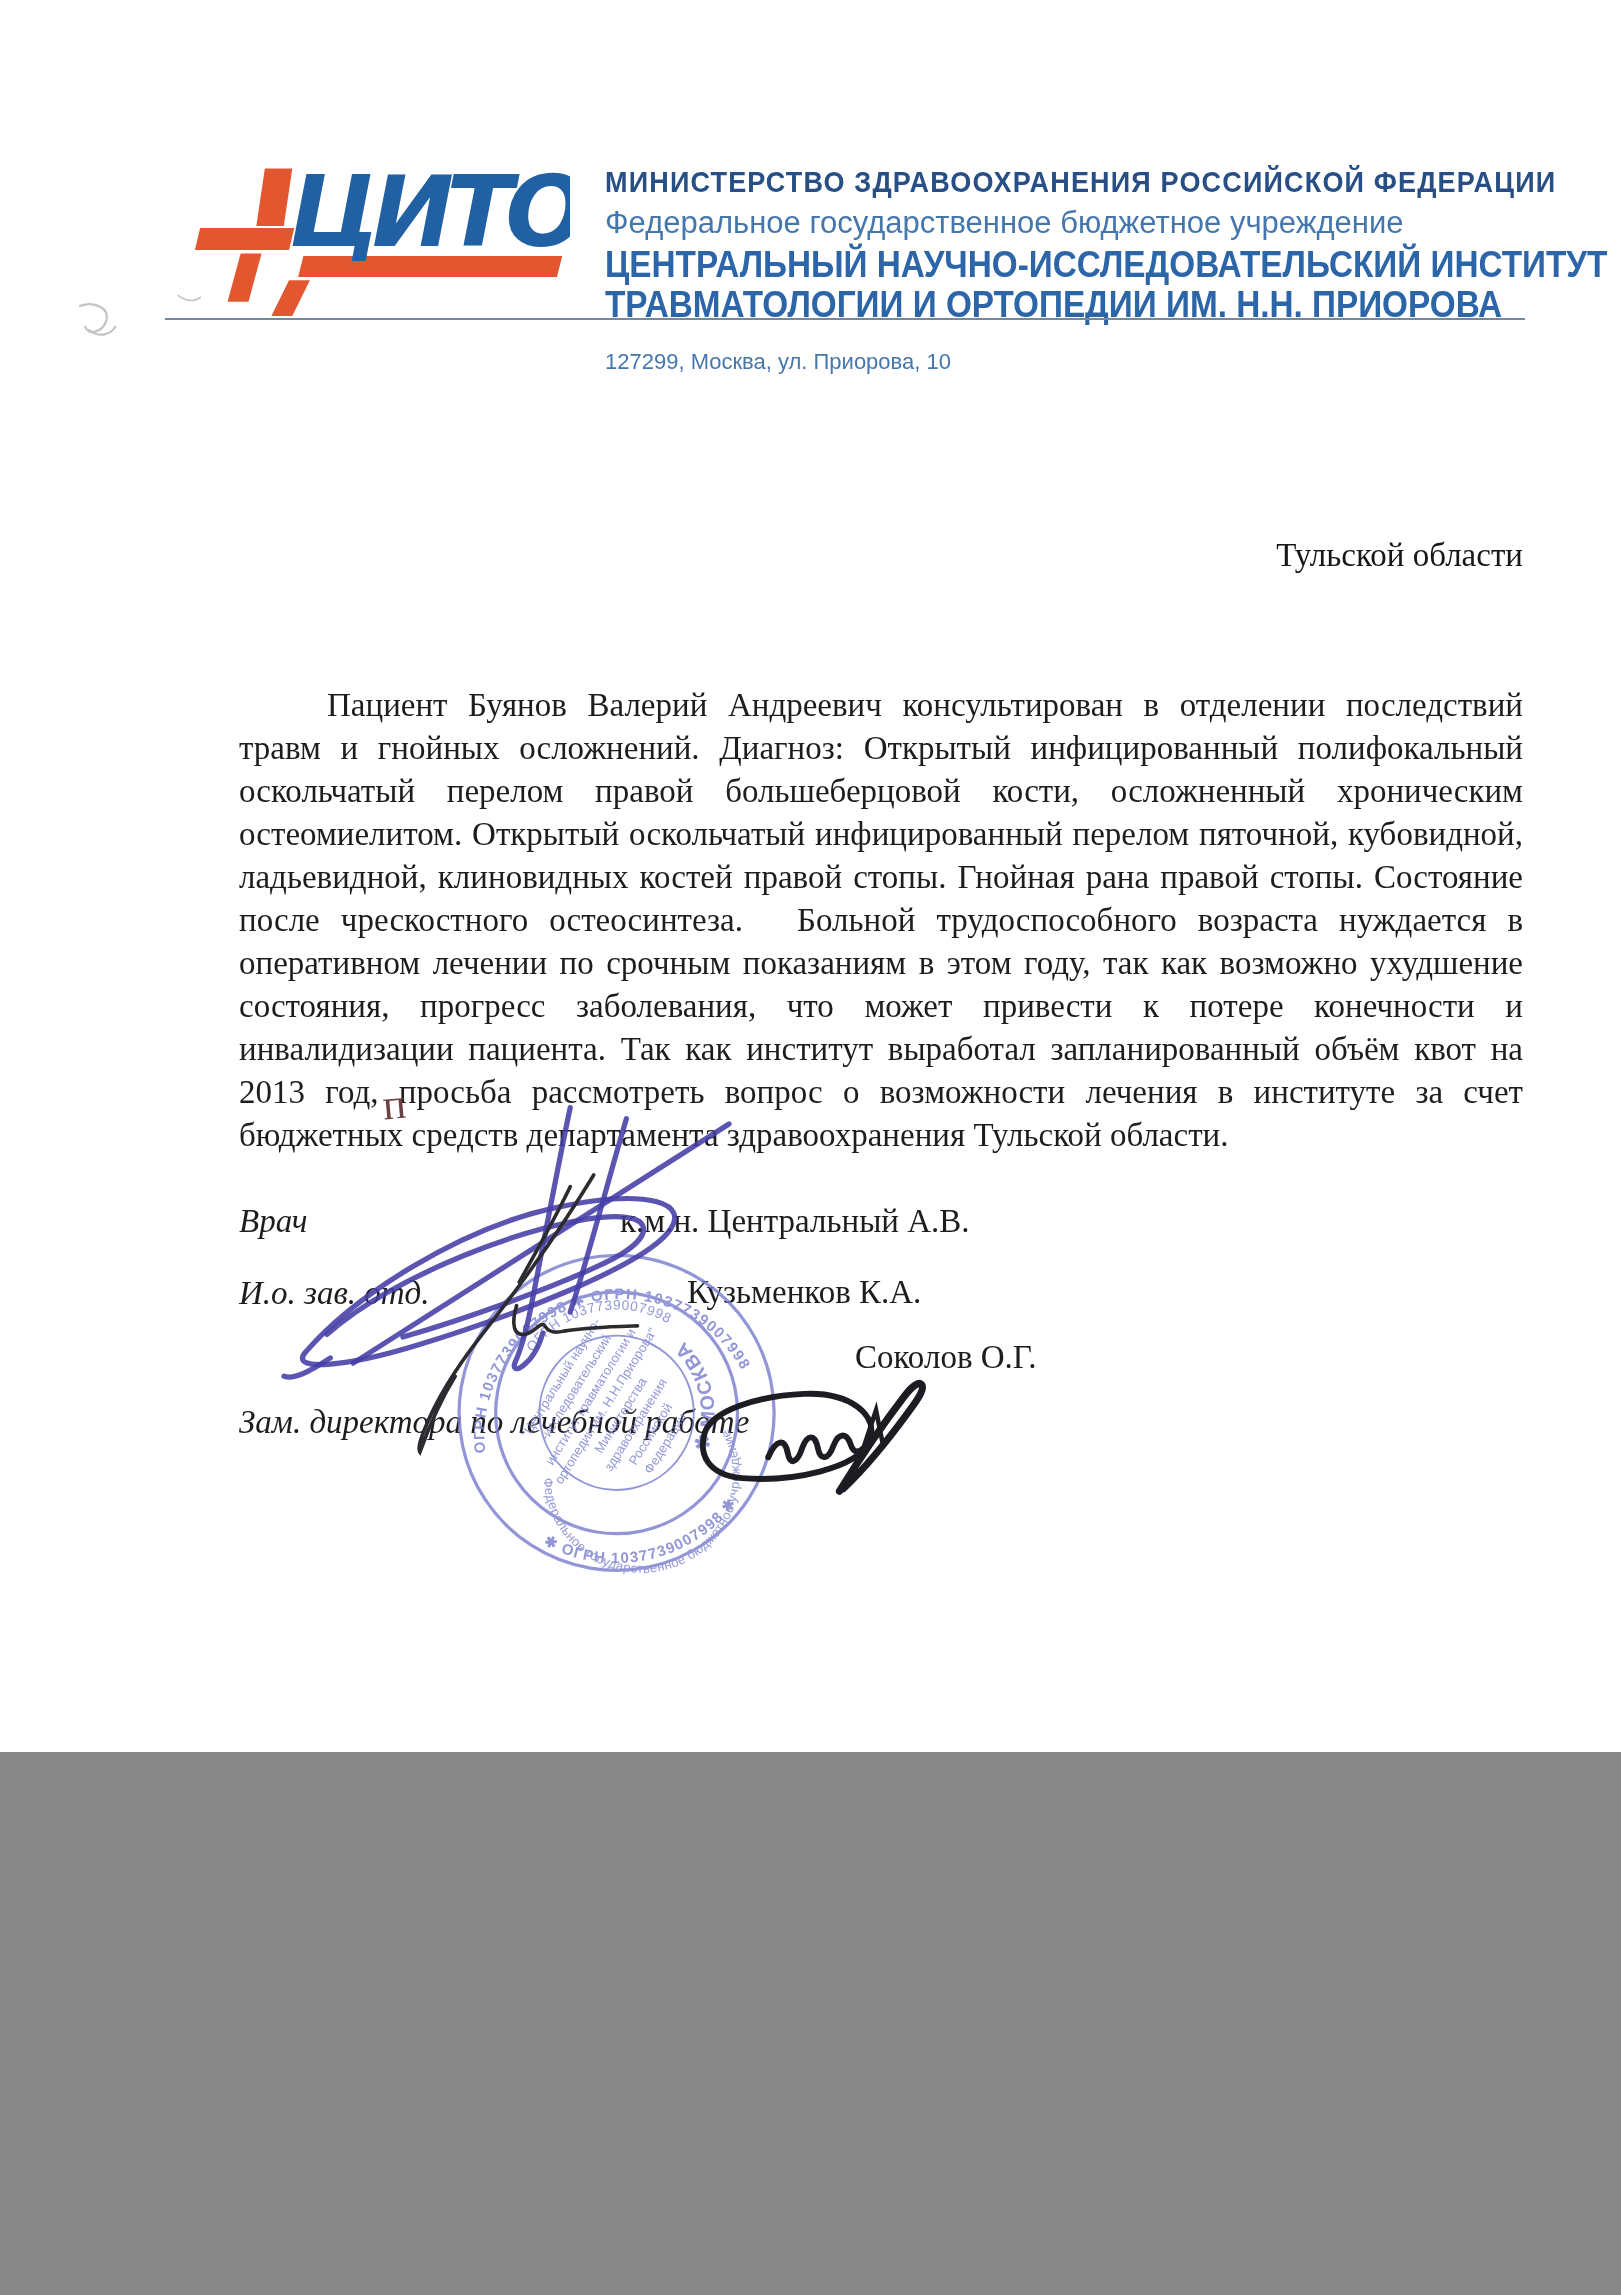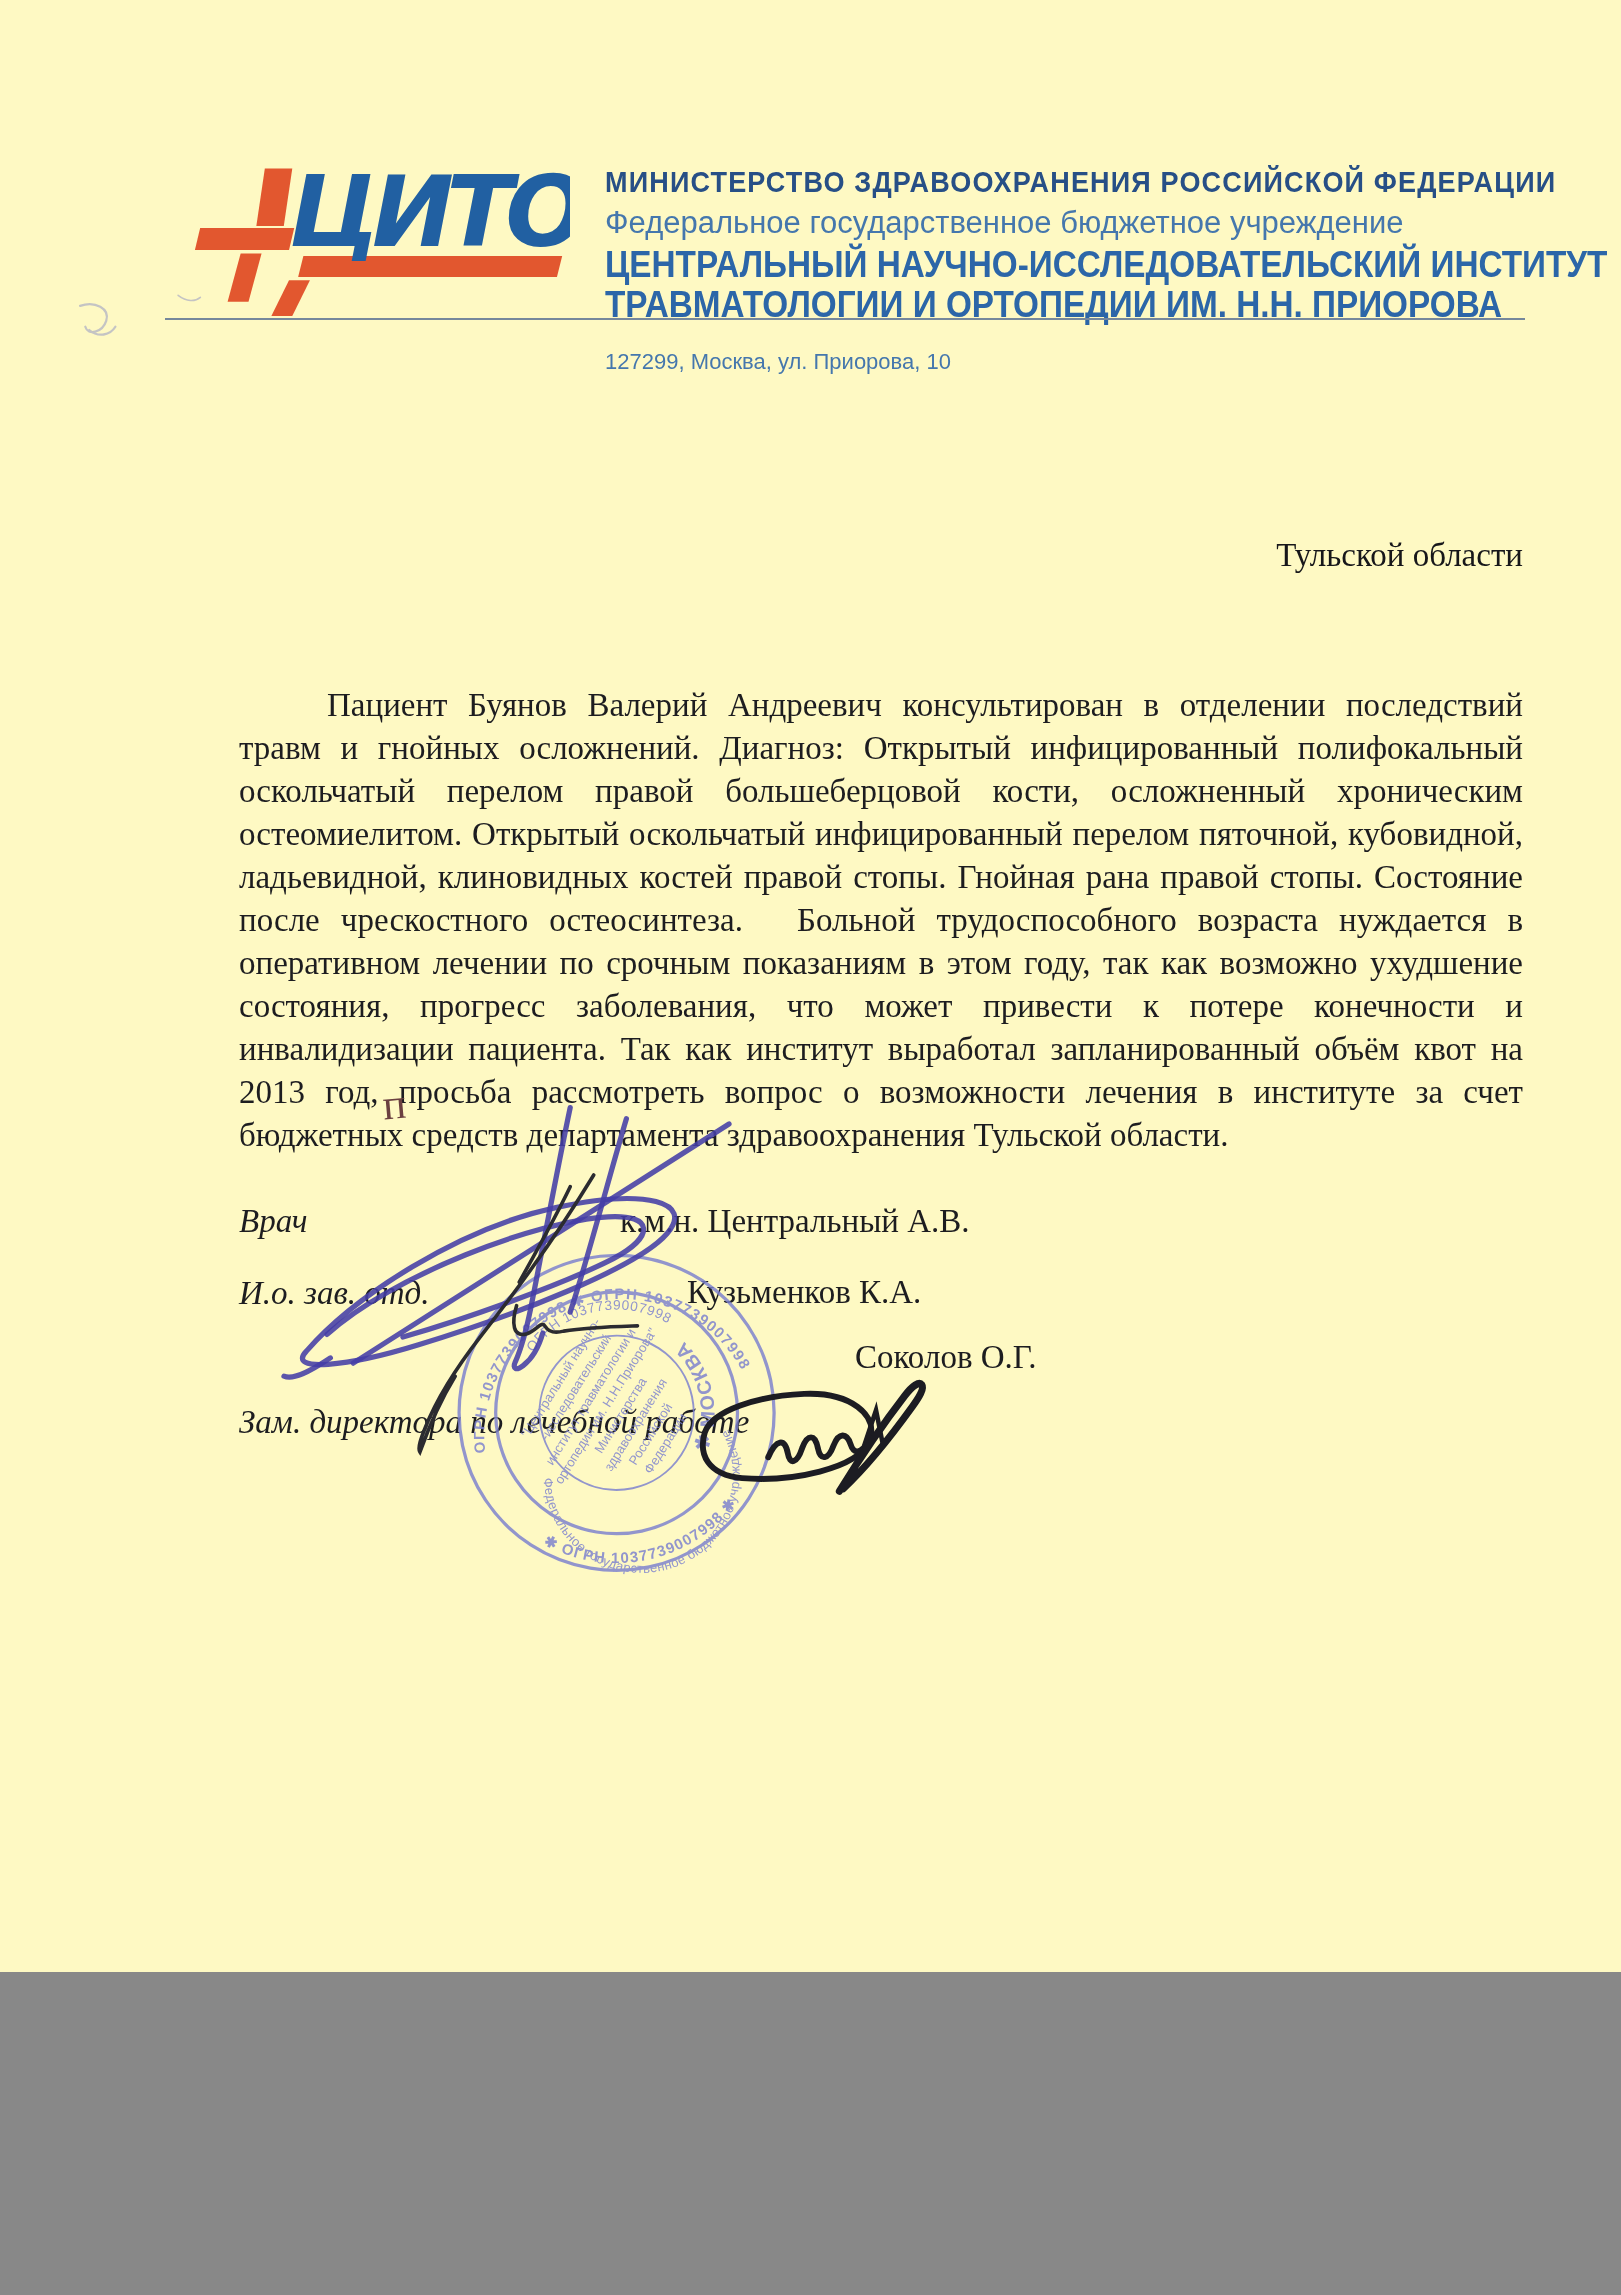--- a/index.html
+++ b/index.html
@@ -1,17 +1,17 @@
 <!DOCTYPE html>
 <html style="font-size:10.5px"><head>
 <meta charset="utf-8">
 <style>
   html,body{margin:0;padding:0;background:#888;}
   .page{
-    position:relative; width:1622px; height:1972px; background:#fef9c3;
+    position:relative; width:1622px; height:1752px; background:#ffffff;
     font-family:"Liberation Serif", serif; color:#1d1d20; overflow:hidden;
     margin:0 auto;
   }
   
   .lh{position:absolute; left:605px; font-family:"Liberation Sans", sans-serif;}
   .lh-ministry{top:165px; font-size:30px; font-weight:bold; color:#274f86;
     letter-spacing:1.3px; transform:scaleX(.9); transform-origin:left top; white-space:nowrap;}
   .lh-orgtype{top:205px; font-size:31px; color:#4577ad; white-space:nowrap;}
   .lh-inst1{top:244px; font-size:37px; font-weight:bold; color:#2c66a8;
     transform:scaleX(.9); transform-origin:left top; white-space:nowrap;}

